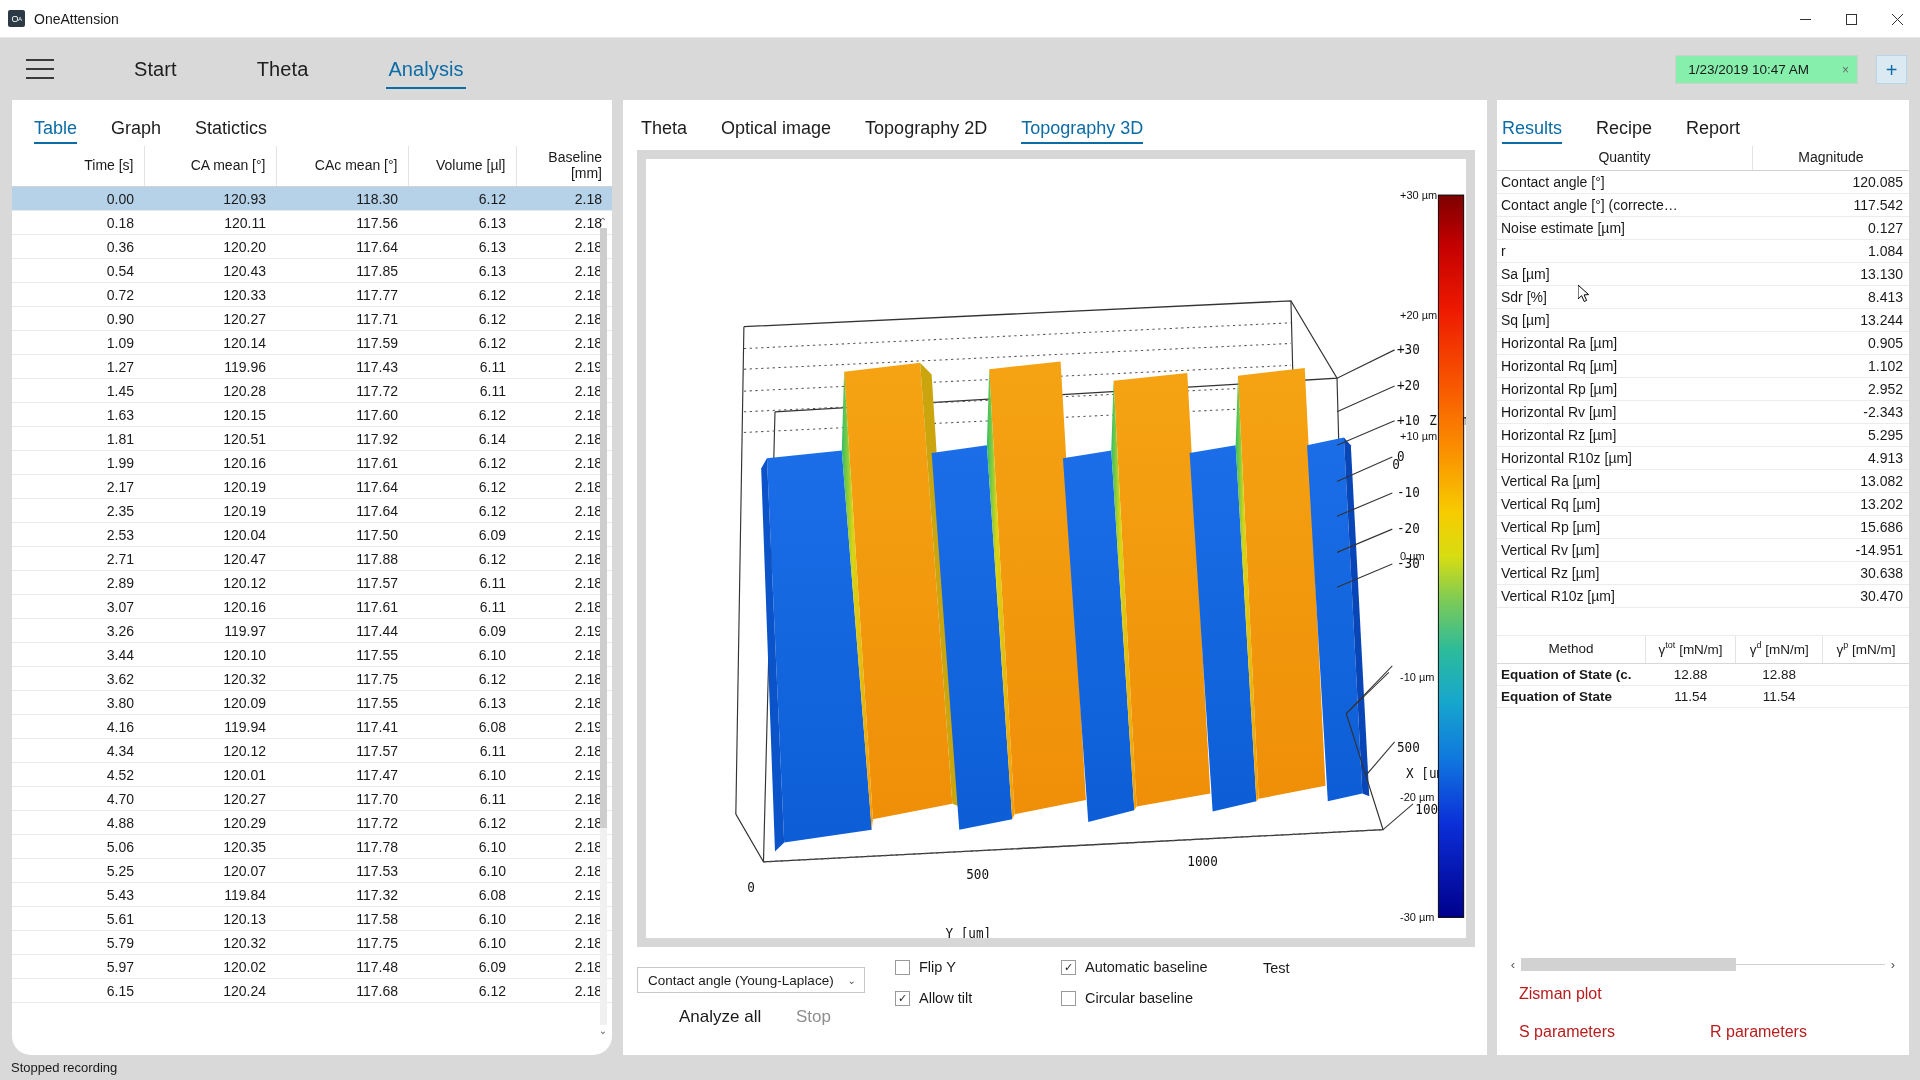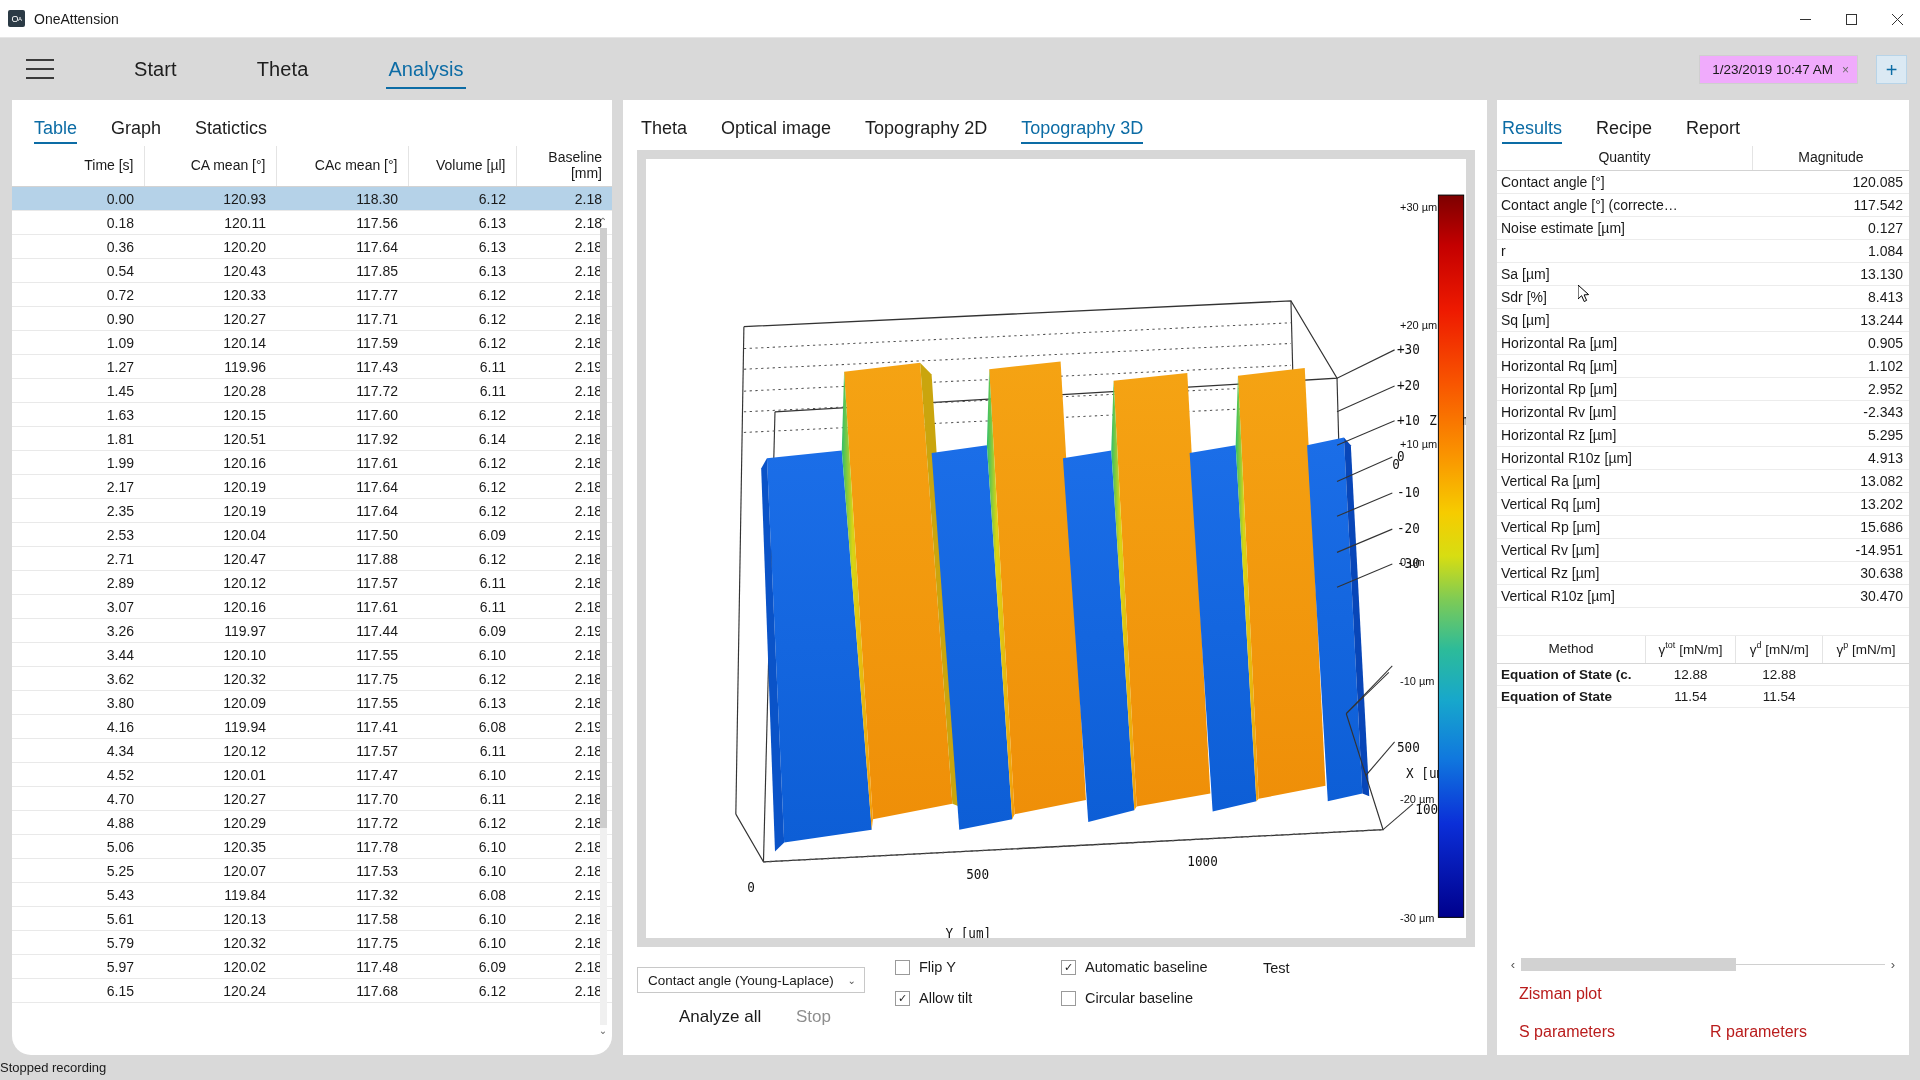--- a/index.html
+++ b/index.html
@@ -46,23 +46,23 @@
     font-size: 20px; color: #1d1d1d; padding: 4px 2px; margin: 0 38px;
     position: relative; letter-spacing: 0.1px;
   }
   .nav-item.active { color: #0c6ca5; }
   .nav-item.active::after {
     content: ""; position: absolute; left: 0; right: 0; bottom: -4px;
     height: 2px; background: #0c6ca5;
   }
   .date-chip {
     position: absolute; right: 62px; top: 17px;
-    background: #f0abfc; border: 1px solid #cfcfcf;
+    background: #86efac; border: 1px solid #cfcfcf;
     height: 29px; display: flex; align-items: center;
-    padding: 0 8px 0 12px; font-size: 13.5px; color: #1a1a1a;
+    padding: 0 8px 0 12px; font-size: 13.5px; color: #1a1a1a; gap: 24px;
   }
   .date-chip .x { margin-left: 9px; font-size: 12px; color: #6a6a6a; }
   .add-tab {
     position: absolute; right: 13px; top: 17px;
     width: 31px; height: 29px; background: #dbe9f3;
     border: 1px solid #b8d4e8;
     display: flex; align-items: center; justify-content: center;
     color: #0c6ca5; font-size: 20px; line-height: 1;
   }
 
@@ -201,21 +201,21 @@
   .link-row { position: absolute; left: 0; right: 0; font-size: 16px; color: #b91c1c; }
   .zisman { bottom: 52px; left: 22px; }
   .sparam { bottom: 14px; left: 22px; }
   .rparam { bottom: 14px; left: 213px; }
 
   
   .statusbar {
     position: absolute; left: 0; right: 0; bottom: 0; height: 25px;
     background: #d9d9d9; display: flex; align-items: center;
   }
-  .statusbar span { font-size: 13px; color: #1a1a1a; }
+  .statusbar span { font-size: 13px; color: #1a1a1a; margin-left: 11px; }
 
   .cursor {
     position: absolute; left: 1578px; top: 285px; width: 12px; height: 19px;
     pointer-events: none;
   }
 </style>
 </head>
 <body>
 
 <div class="titlebar">
@@ -656,21 +656,21 @@
           <g font-family="DejaVu Sans Mono, monospace" font-size="11" fill="#111">
             <text x="88" y="568">0</text>
             <text x="278" y="558">500</text>
             <text x="470" y="548">1000</text>
           </g>
           <text x="260" y="604" font-family="DejaVu Sans Mono, monospace" font-size="11" fill="#111">Y [um]</text>
 
           <rect x="688" y="28" width="22" height="560" fill="url(#cbar)" stroke="#000" stroke-width="0.8"></rect>
         </svg>
 
-        <div id="cbar-labels" style="position:absolute;right:4px;top:12px;bottom:0;width:62px">
+        <div id="cbar-labels" style="position:absolute;right:4px;top:0;bottom:0;width:62px">
             <div style="position: absolute; left: 0px; top: 4.63576%; transform: translateY(-50%); font-family: &quot;Liberation Sans&quot;, sans-serif; font-size: 11px; color: rgb(17, 17, 17); white-space: nowrap;">+30 µm</div>
             <div style="position: absolute; left: 0px; top: 20.0883%; transform: translateY(-50%); font-family: &quot;Liberation Sans&quot;, sans-serif; font-size: 11px; color: rgb(17, 17, 17); white-space: nowrap;">+20 µm</div>
             <div style="position: absolute; left: 0px; top: 35.5408%; transform: translateY(-50%); font-family: &quot;Liberation Sans&quot;, sans-serif; font-size: 11px; color: rgb(17, 17, 17); white-space: nowrap;">+10 µm</div>
             <div style="position: absolute; left: 0px; top: 50.9934%; transform: translateY(-50%); font-family: &quot;Liberation Sans&quot;, sans-serif; font-size: 11px; color: rgb(17, 17, 17); white-space: nowrap;">0 µm</div>
             <div style="position: absolute; left: 0px; top: 66.4459%; transform: translateY(-50%); font-family: &quot;Liberation Sans&quot;, sans-serif; font-size: 11px; color: rgb(17, 17, 17); white-space: nowrap;">-10 µm</div>
             <div style="position: absolute; left: 0px; top: 81.8985%; transform: translateY(-50%); font-family: &quot;Liberation Sans&quot;, sans-serif; font-size: 11px; color: rgb(17, 17, 17); white-space: nowrap;">-20 µm</div>
             <div style="position: absolute; left: 0px; top: 97.351%; transform: translateY(-50%); font-family: &quot;Liberation Sans&quot;, sans-serif; font-size: 11px; color: rgb(17, 17, 17); white-space: nowrap;">-30 µm</div>
           </div>
       </div>
     </div>

